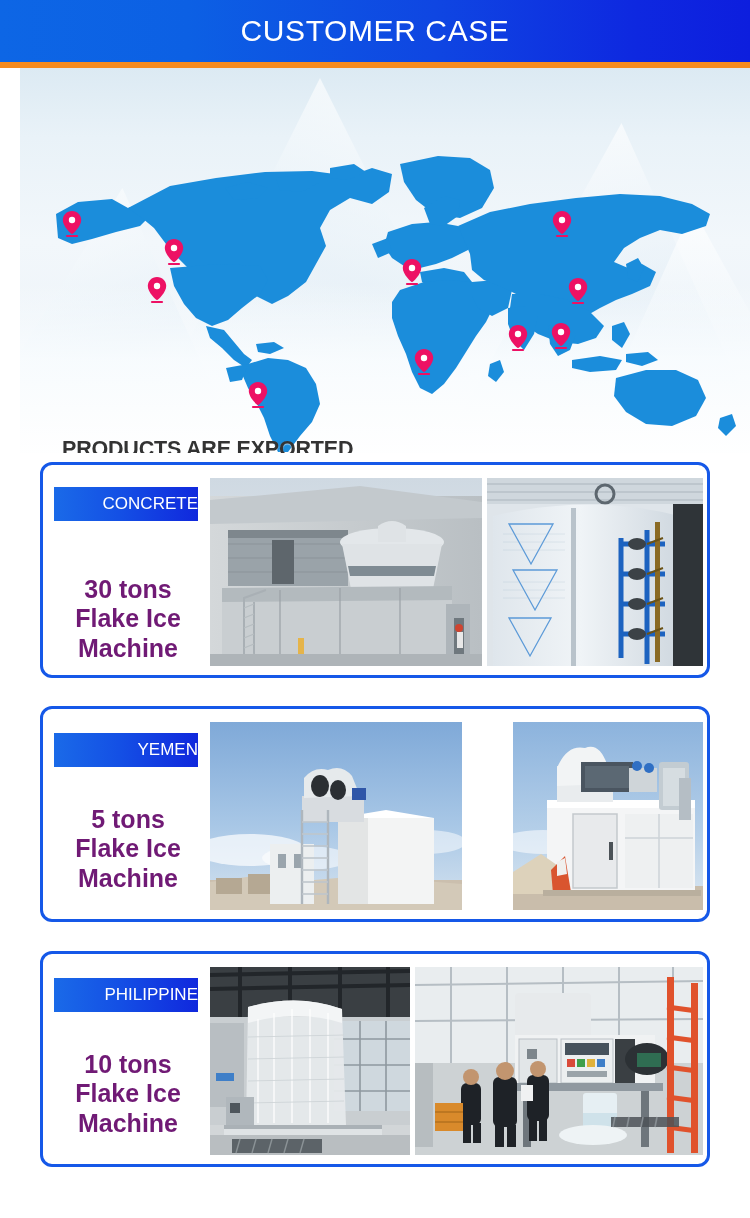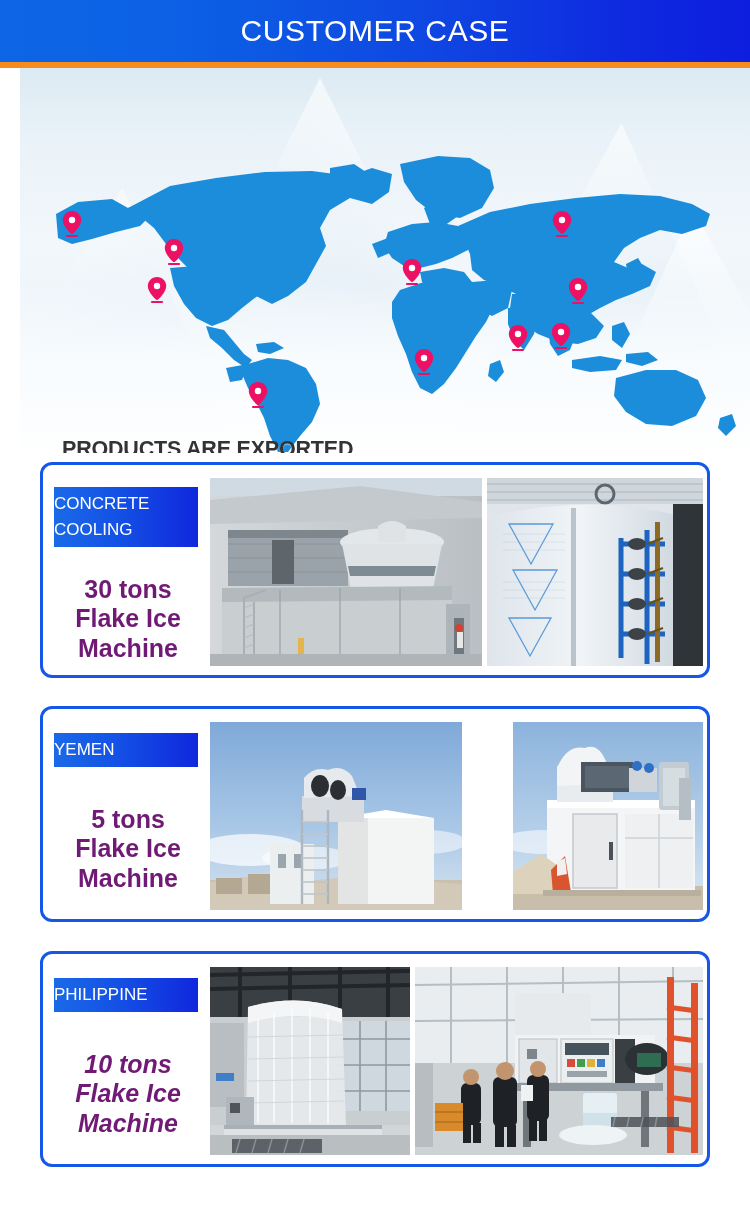--- a/index.html
+++ b/index.html
@@ -74,34 +74,34 @@
   .card.c1{top:462px;}
   .card.c2{top:706px;}
   .card.c3{top:951px;}
 
   .card-left{
     position:absolute;left:8px;top:10px;width:160px;height:190px;
   }
   .badge{
     position:absolute;left:3px;top:14px;width:144px;
     background:linear-gradient(90deg,#1a6ae8 0%,#1450e5 45%,#1028dd 100%);
-    color:#ffffff;text-align:left;
+    color:#ffffff;text-align:right;
     font-size:17px;line-height:26px;font-weight:400;
     padding:4px 0;
     font-family:"Liberation Sans",sans-serif;
   }
   .badge.two-line{top:12px;}
   .spec{
     position:absolute;left:0;top:0;width:154px;text-align:center;
     color:#701a75;font-size:25px;line-height:1.17;font-weight:bold;
     font-family:"Liberation Sans",sans-serif;
   }
   .card.c1 .spec{top:100px;}
   .card.c2 .spec{top:86px;}
-  .card.c3 .spec{top:86px;font-style:italic;}
+  .card.c3 .spec{top:86px;}
 
   .photo{
     position:absolute;top:13px;height:188px;overflow:hidden;
     background:#cfd6dc;
   }
   .photo.p-left{left:167px;width:272px;}
   .photo.p-right{left:444px;width:216px;}
   .card.c2 .photo.p-left{left:167px;width:252px;}
   .card.c2 .photo.p-right{left:470px;width:190px;}
   .card.c3 .photo.p-left{left:167px;width:200px;}
@@ -257,21 +257,20 @@
   <div class="export-text">
     <div>PRODUCTS ARE EXPORTED</div>
 
   </div>
 </div>
 
 <div class="card c1">
   <div class="card-left">
     <div class="badge two-line">
       <div>CONCRETE</div>
-      <div>COOLING</div>
     </div>
     <div class="spec">
       <div>30 tons</div>
       <div>Flake Ice</div>
       <div>Machine</div>
     </div>
   </div>
 
   <div class="photo p-left">
     <svg class="ph-svg" viewBox="0 0 272 188" preserveAspectRatio="none">

